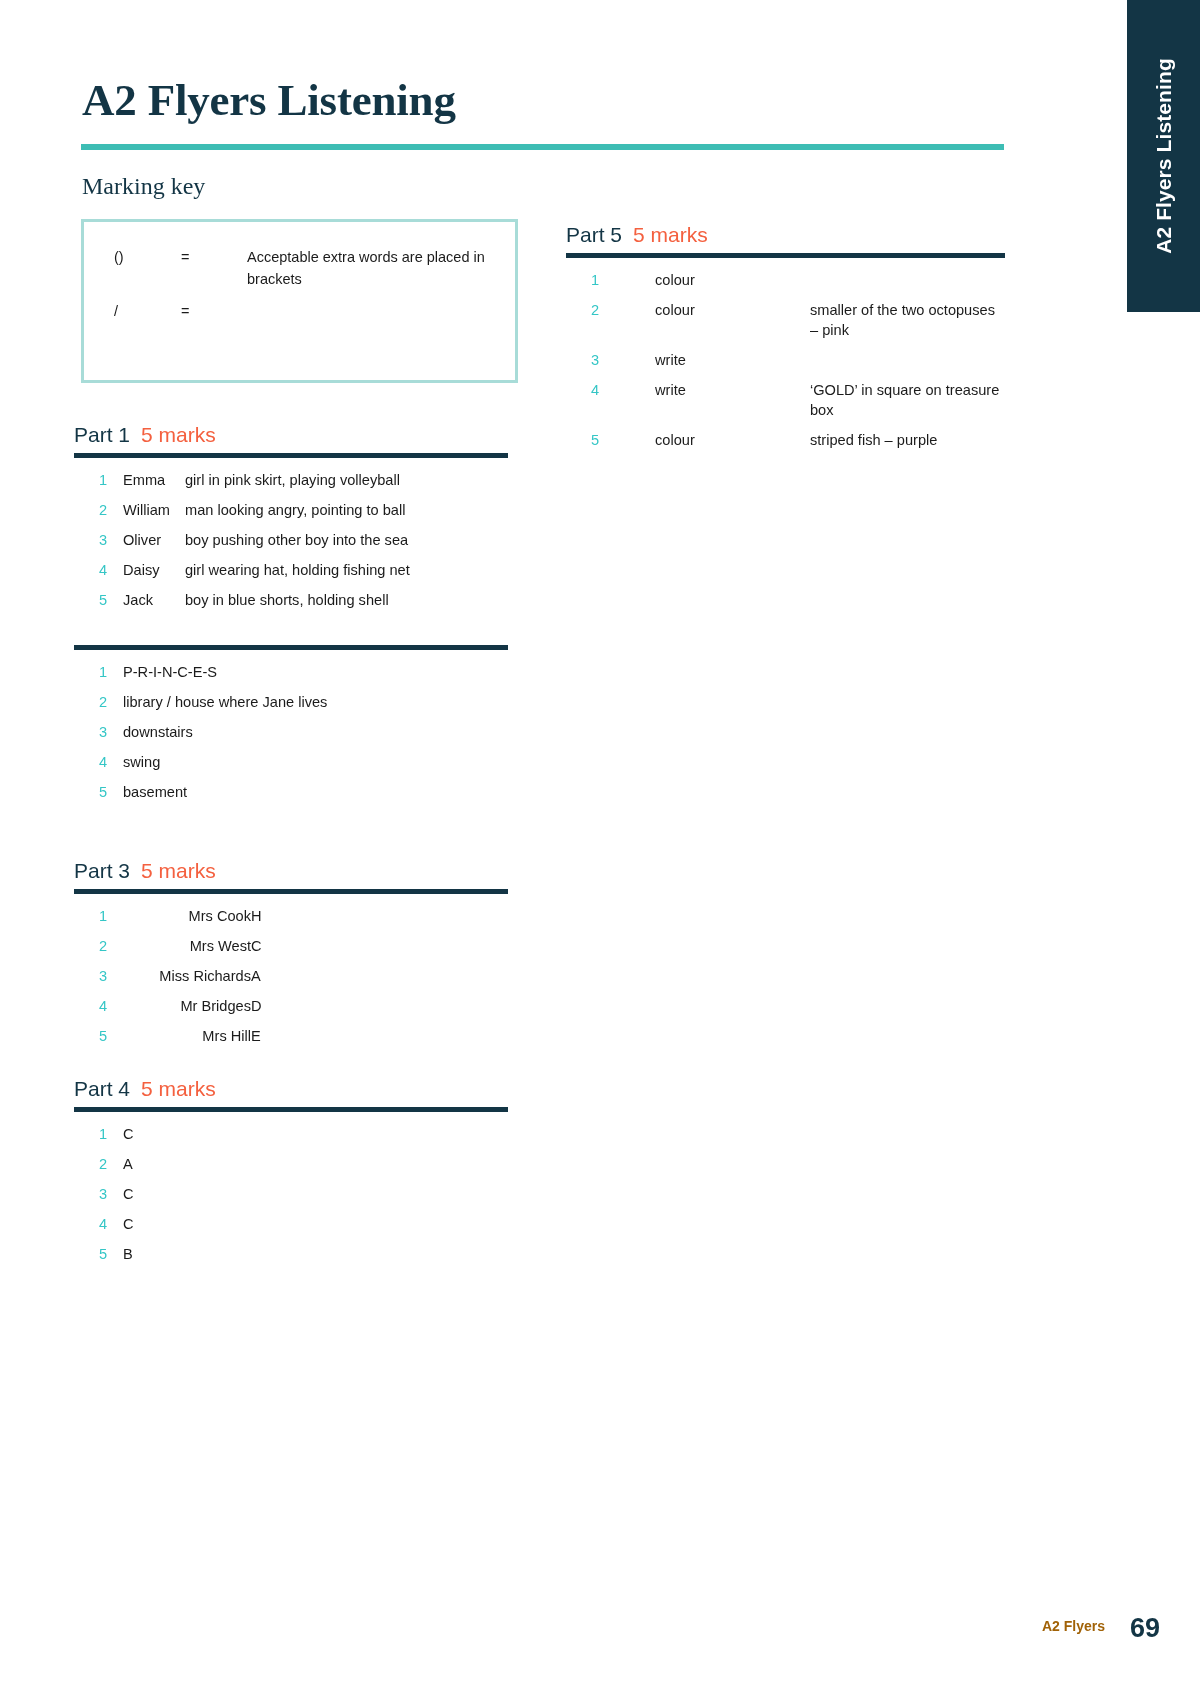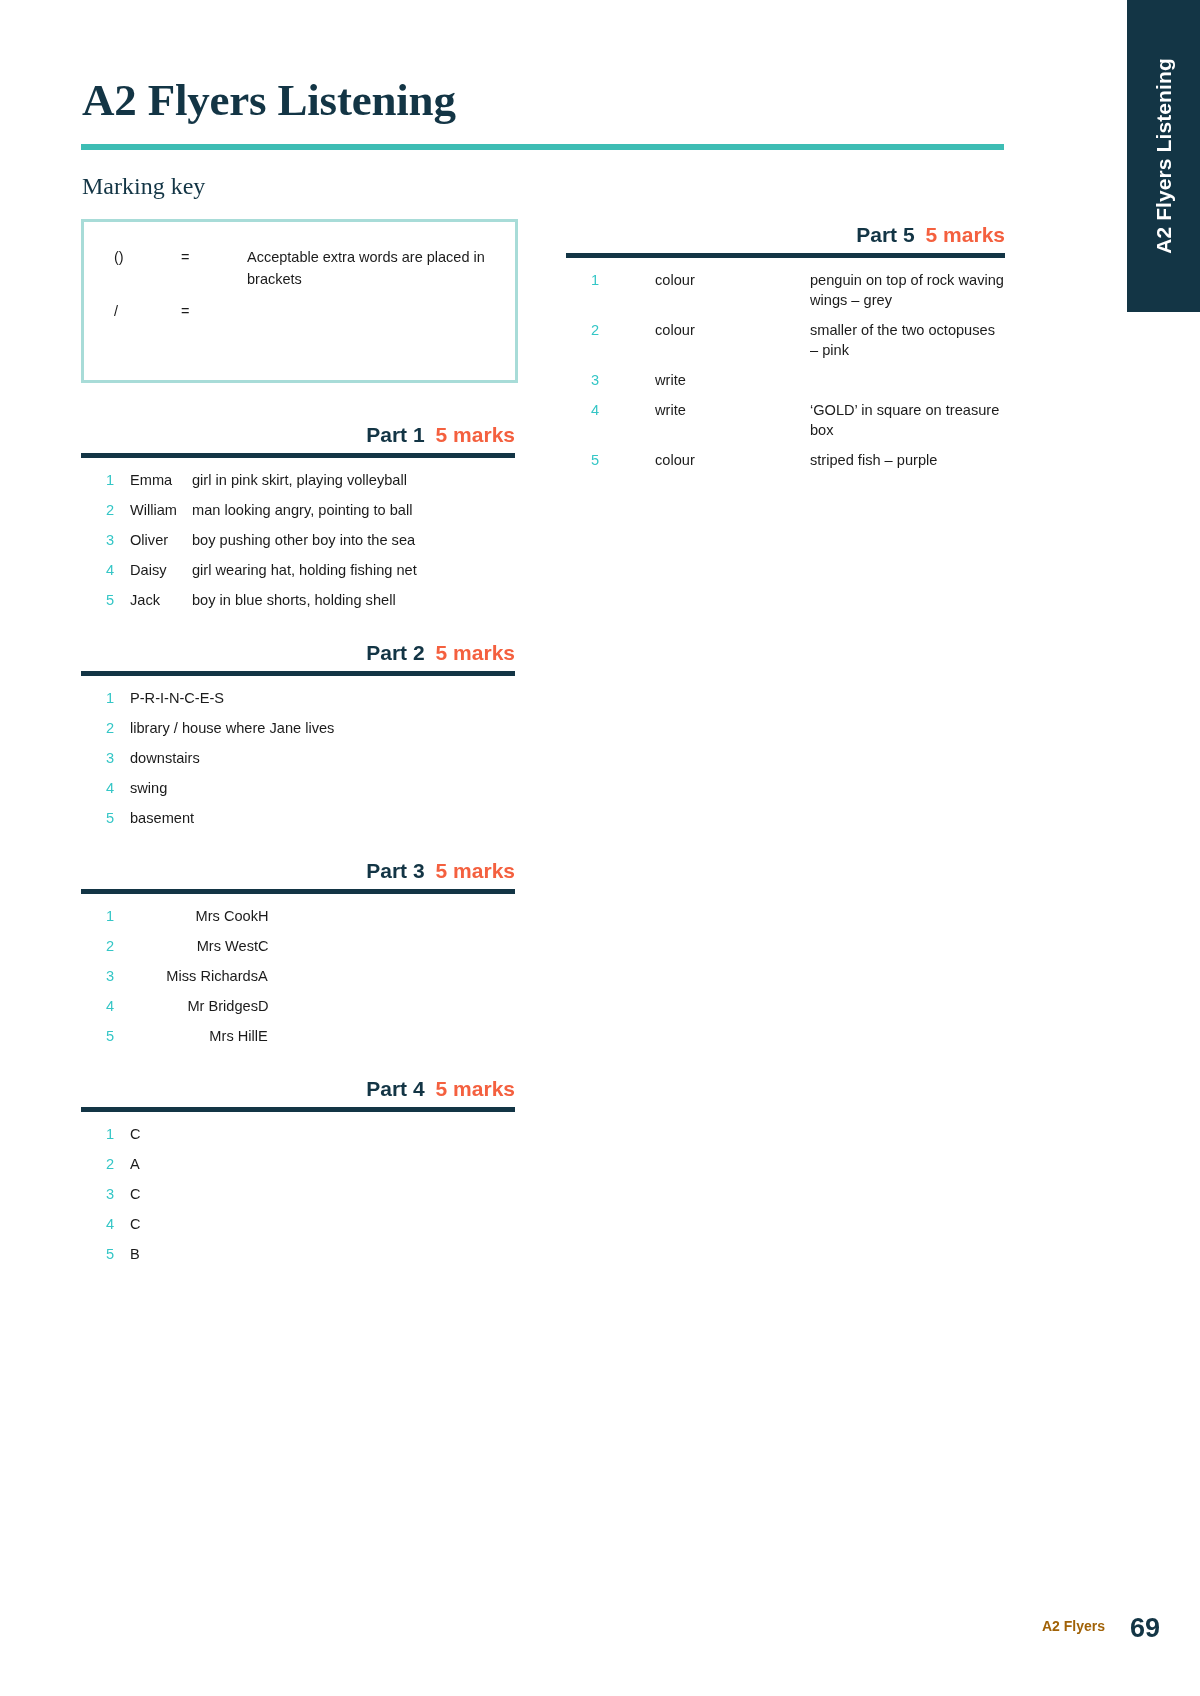--- a/index.html
+++ b/index.html
@@ -93,34 +93,33 @@
   }
   .key-sym  { left: 30px; }
   .key-eq   { left: 97px; }
   .key-text { left: 163px; width: 258px; }
   .key-row-1 { top: 24px; }
   .key-row-2 { top: 78px; }
 
   
   .part {
     position: absolute;
-    left: 81px;
+    left: 74px;
     width: 434px;
   }
   .part-col2 {
     left: 566px;
     width: 439px;
   }
   .part-head {
     font-size: 21px;
-    font-weight: bold;
+    font-weight: normal;
     color: #133545;
     line-height: 26px;
     white-space: nowrap;
-    text-align: right;
   }
   .part-head .marks {
     color: #f4603f;
     margin-left: 11px;
   }
   .part-rule {
     margin-top: 5px;
     height: 5px;
     background: #133545;
     width: 100%;
@@ -227,23 +226,20 @@
       </div>
       <div class="row">
         <span class="num">5</span>
         <span class="c1">Jack</span>
         <span class="c2">boy in blue shorts, holding shell</span>
       </div>
     </div>
   </div>
 
   <div class="part p2" style="top:640px;">
-    <div class="part-head">
-      <span>Part 2</span><span class="marks">5 marks</span>
-    </div>
     <div class="part-rule"></div>
     <div class="rows">
       <div class="row">
         <span class="num">1</span>
         <span class="c2">P-R-I-N-C-E-S</span>
       </div>
       <div class="row">
         <span class="num">2</span>
         <span class="c2">library / house where Jane lives</span>
       </div>
@@ -327,21 +323,20 @@
 
   <div class="part part-col2 p5" style="top:222px;">
     <div class="part-head">
       <span>Part 5</span><span class="marks">5 marks</span>
     </div>
     <div class="part-rule"></div>
     <div class="rows">
       <div class="row">
         <span class="num">1</span>
         <span class="c1">colour</span>
-        <span class="c2">penguin on top of rock waving wings – grey</span>
       </div>
       <div class="row">
         <span class="num">2</span>
         <span class="c1">colour</span>
         <span class="c2">smaller of the two octopuses – pink</span>
       </div>
       <div class="row">
         <span class="num">3</span>
         <span class="c1">write</span>
       </div>

